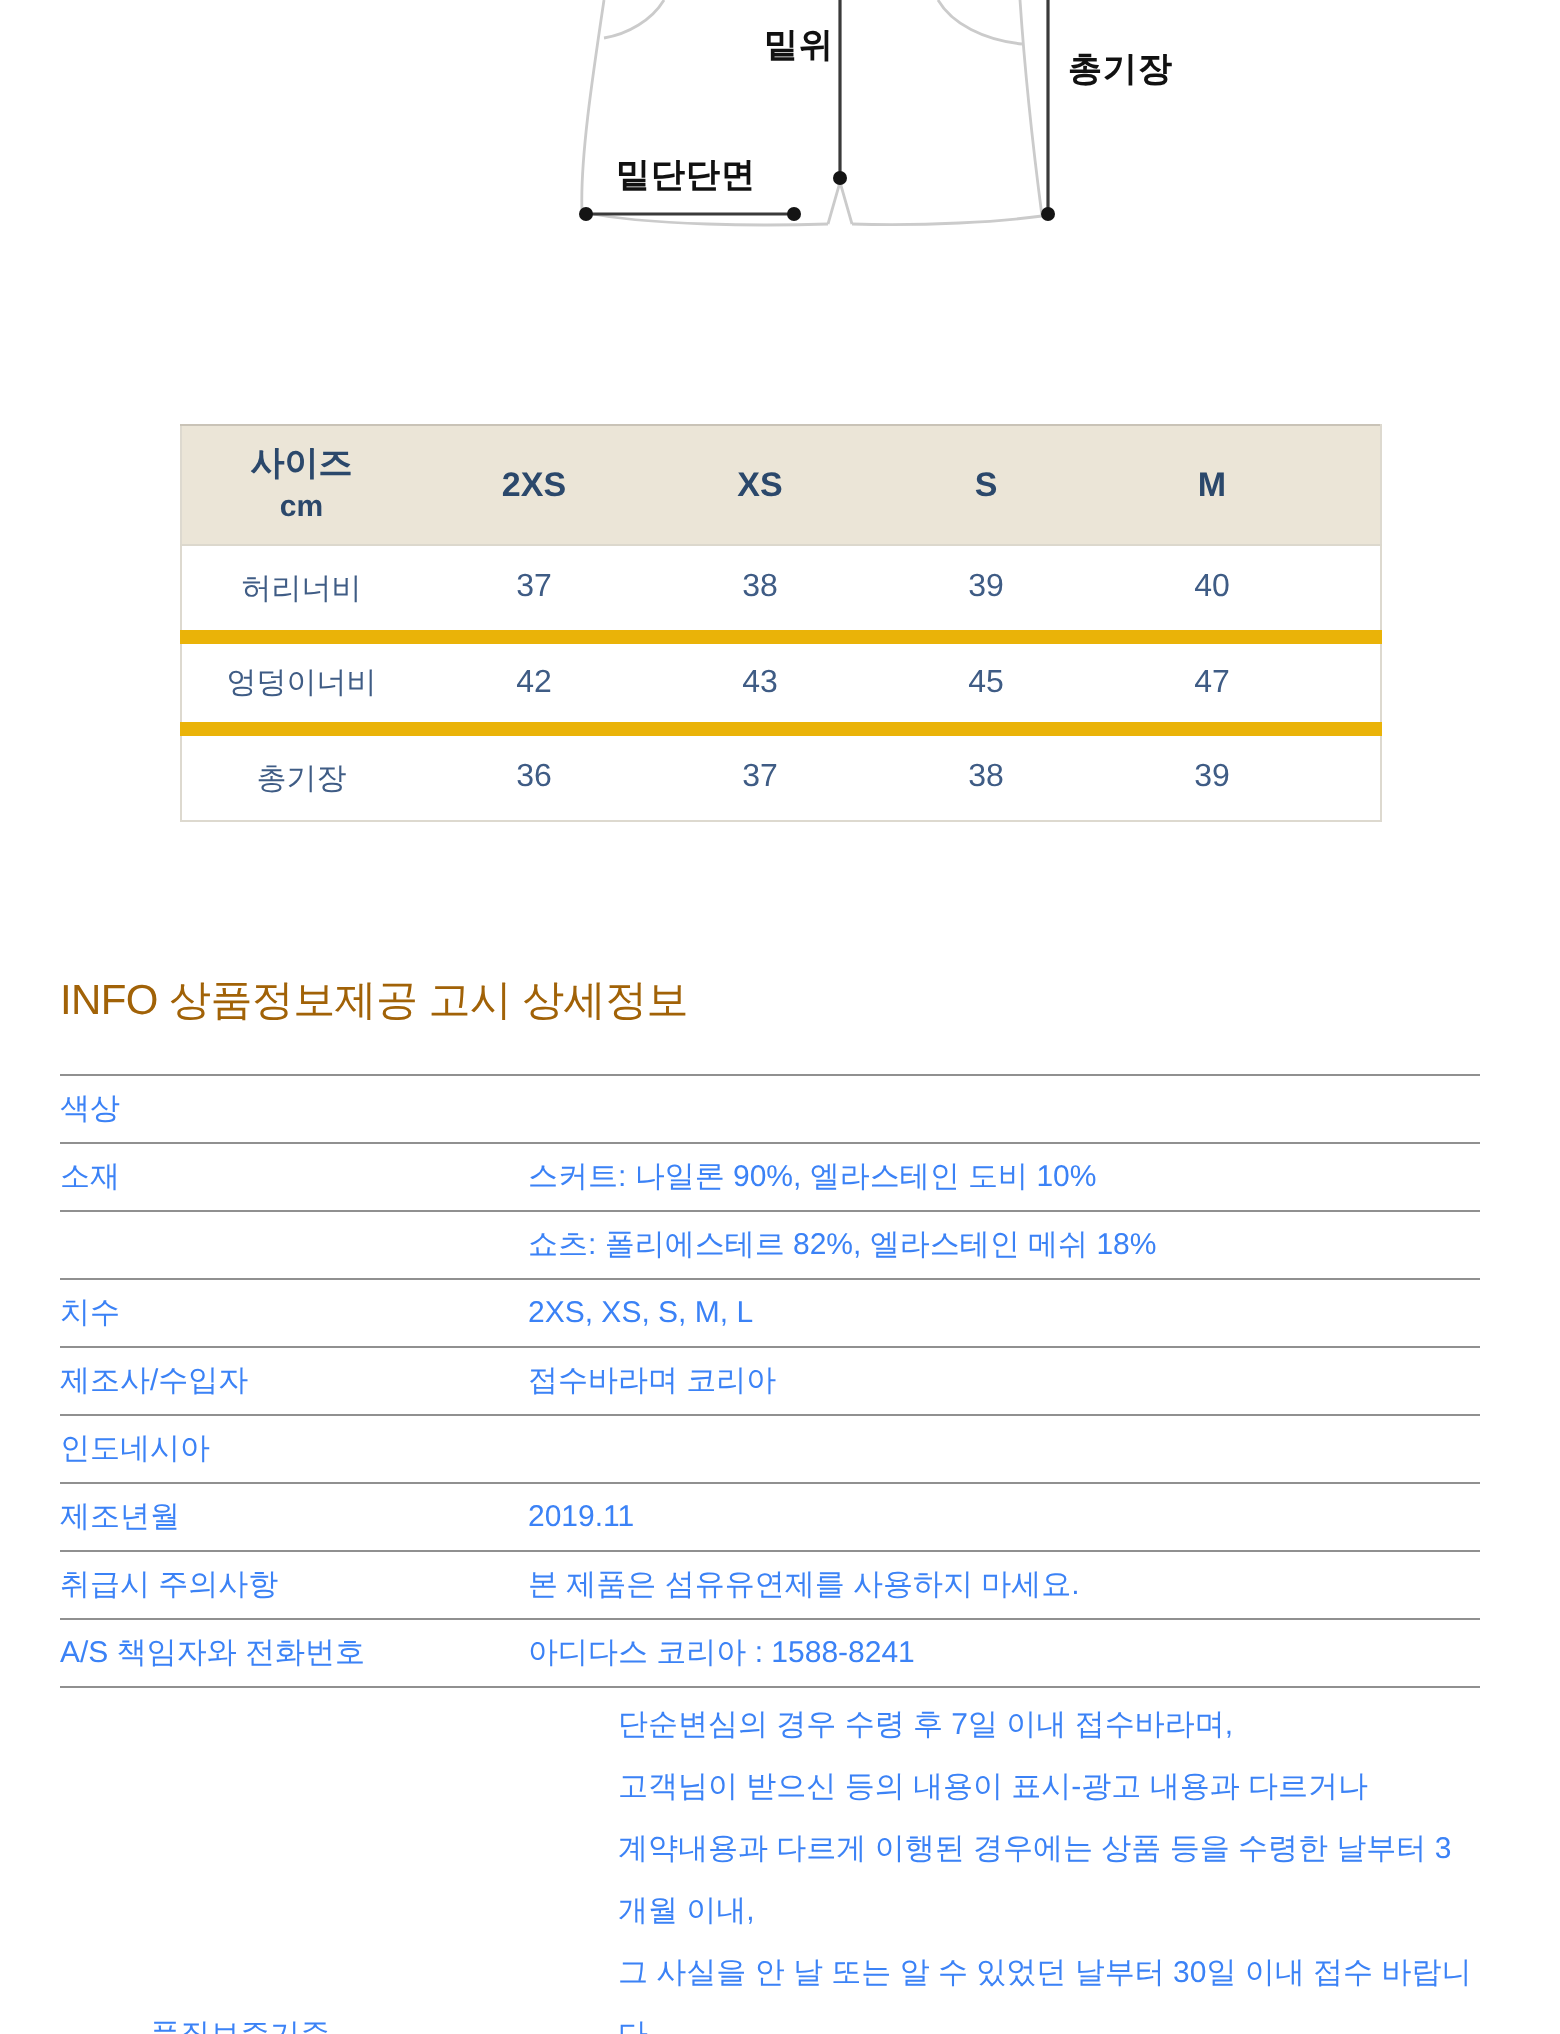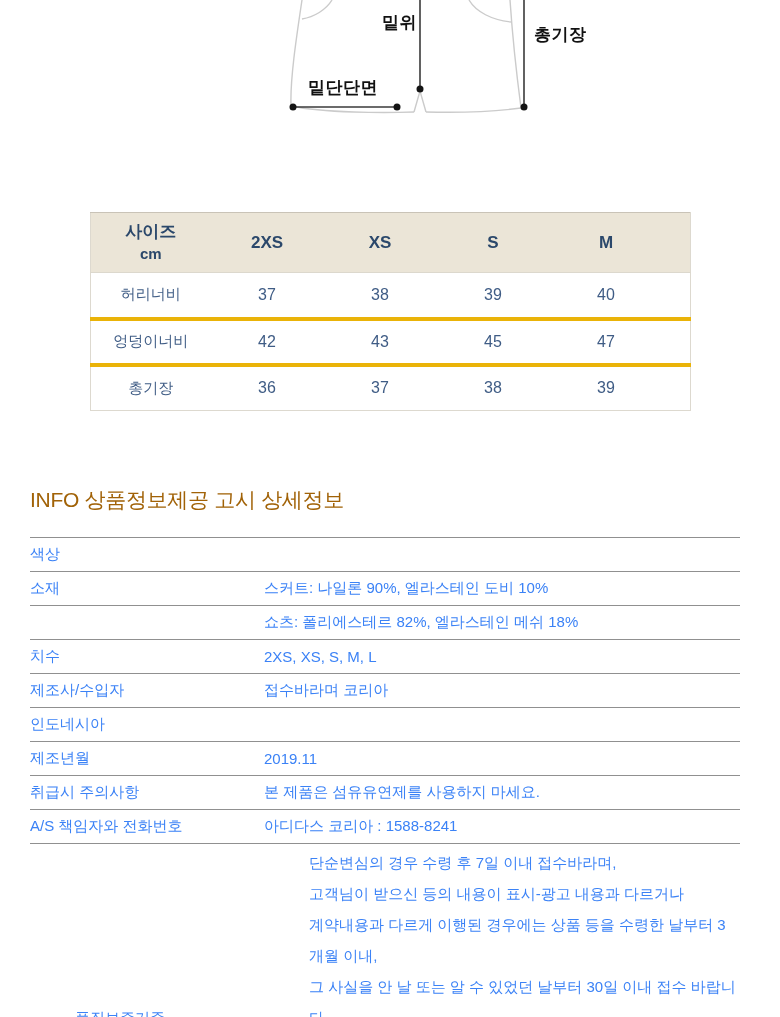--- a/index.html
+++ b/index.html
@@ -41,21 +41,21 @@
   table.size-table thead th {
     background: #ebe5d7; color: #2b486b;
     height: 60px; font-size: 17px; font-weight: bold;
     border-bottom: 1px solid #dcd8cd;
   }
   th.size-unit-cell { font-size: 16px; line-height: 1.25; margin-left: 28px; }
   th.size-unit-cell .unit { font-size: 15px; text-align: right; }
   table.size-table tbody td {
     height: 46px; background: #ffffff;
     color: #3f5c85; font-size: 16px;
-    border-bottom: 4px solid #eab308;
+    border-bottom: 7px solid #eab308;
   }
   table.size-table tbody td.row-label { font-size: 15px; }
   table.size-table tbody tr:last-child td { border-bottom: none; }
 
   
   .info-heading {
     position: absolute; left: 30px; top: 486px;
     font-size: 21px; font-weight: 500; color: #a16207;
     letter-spacing: -0.3px; white-space: nowrap;
   }

